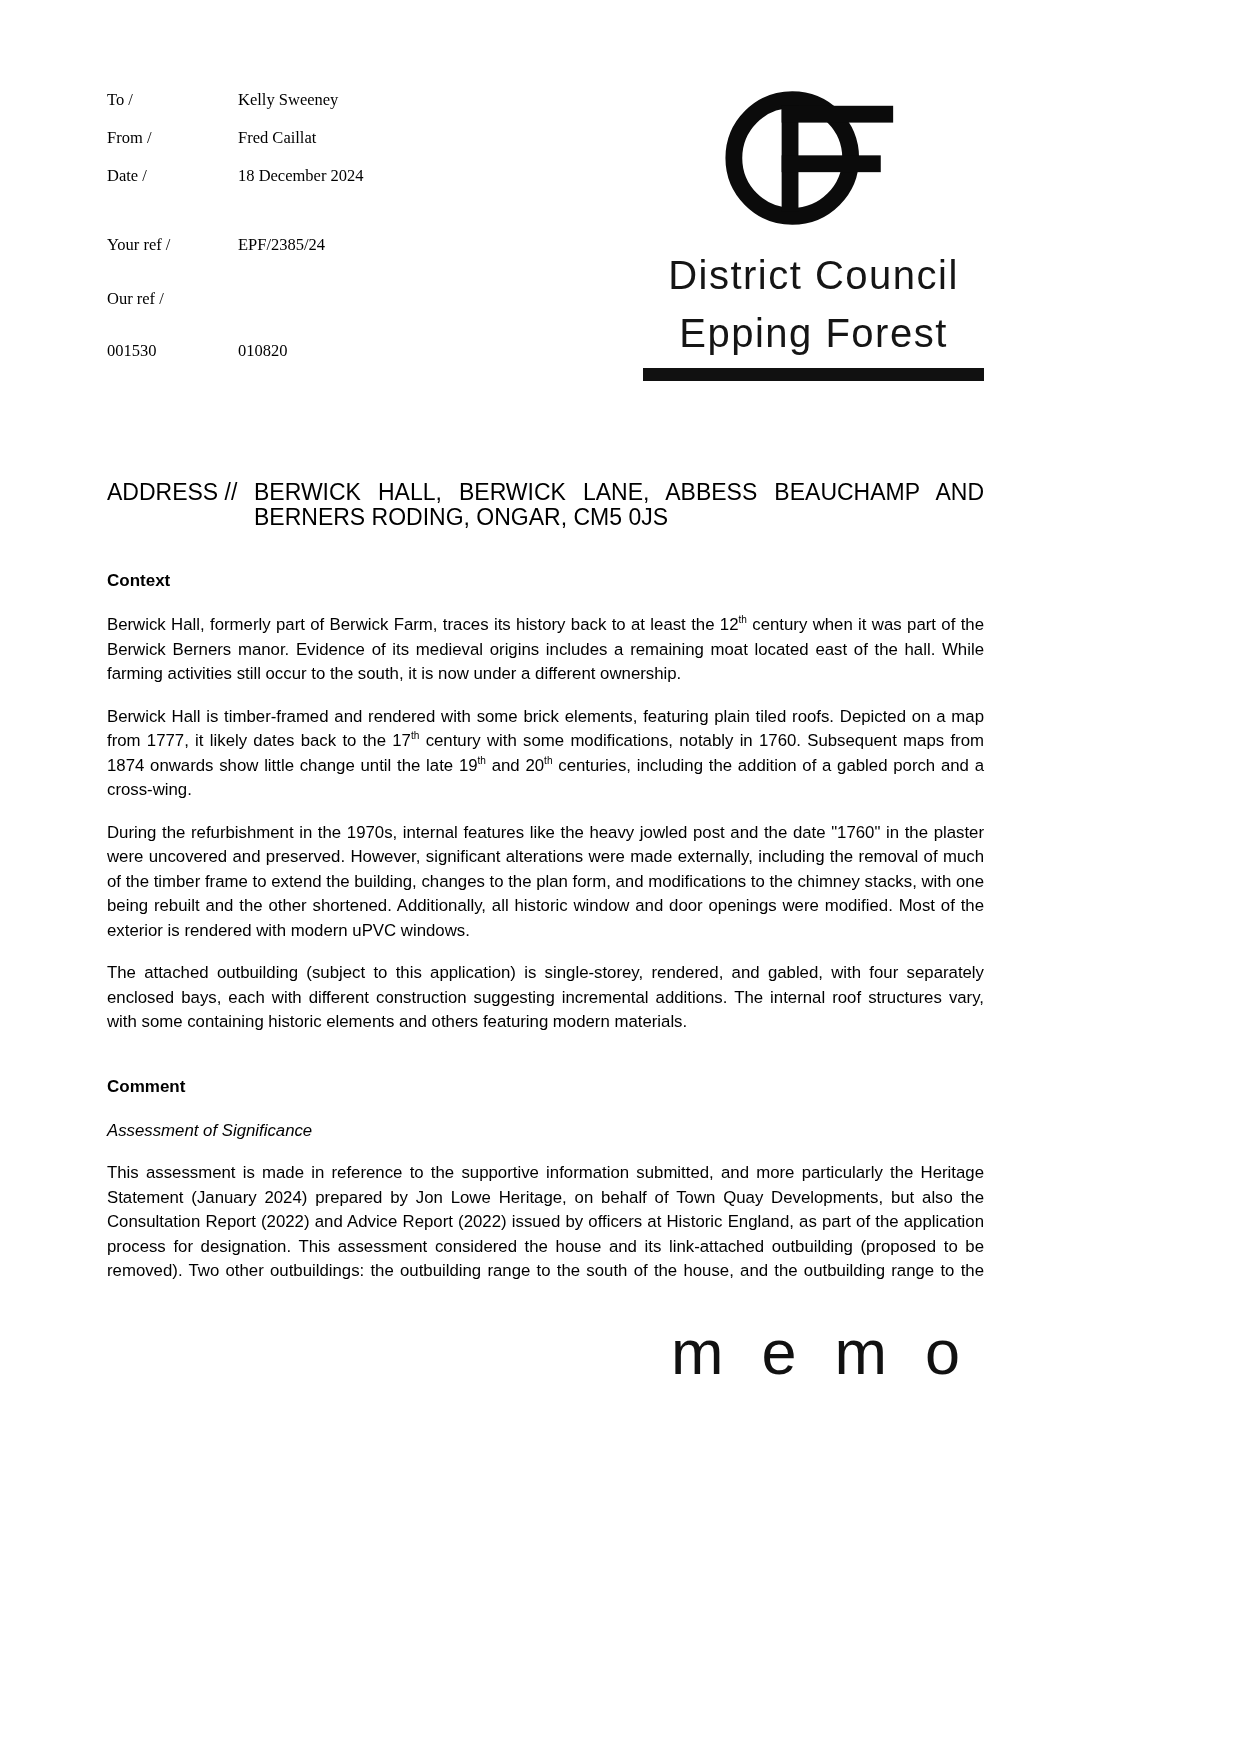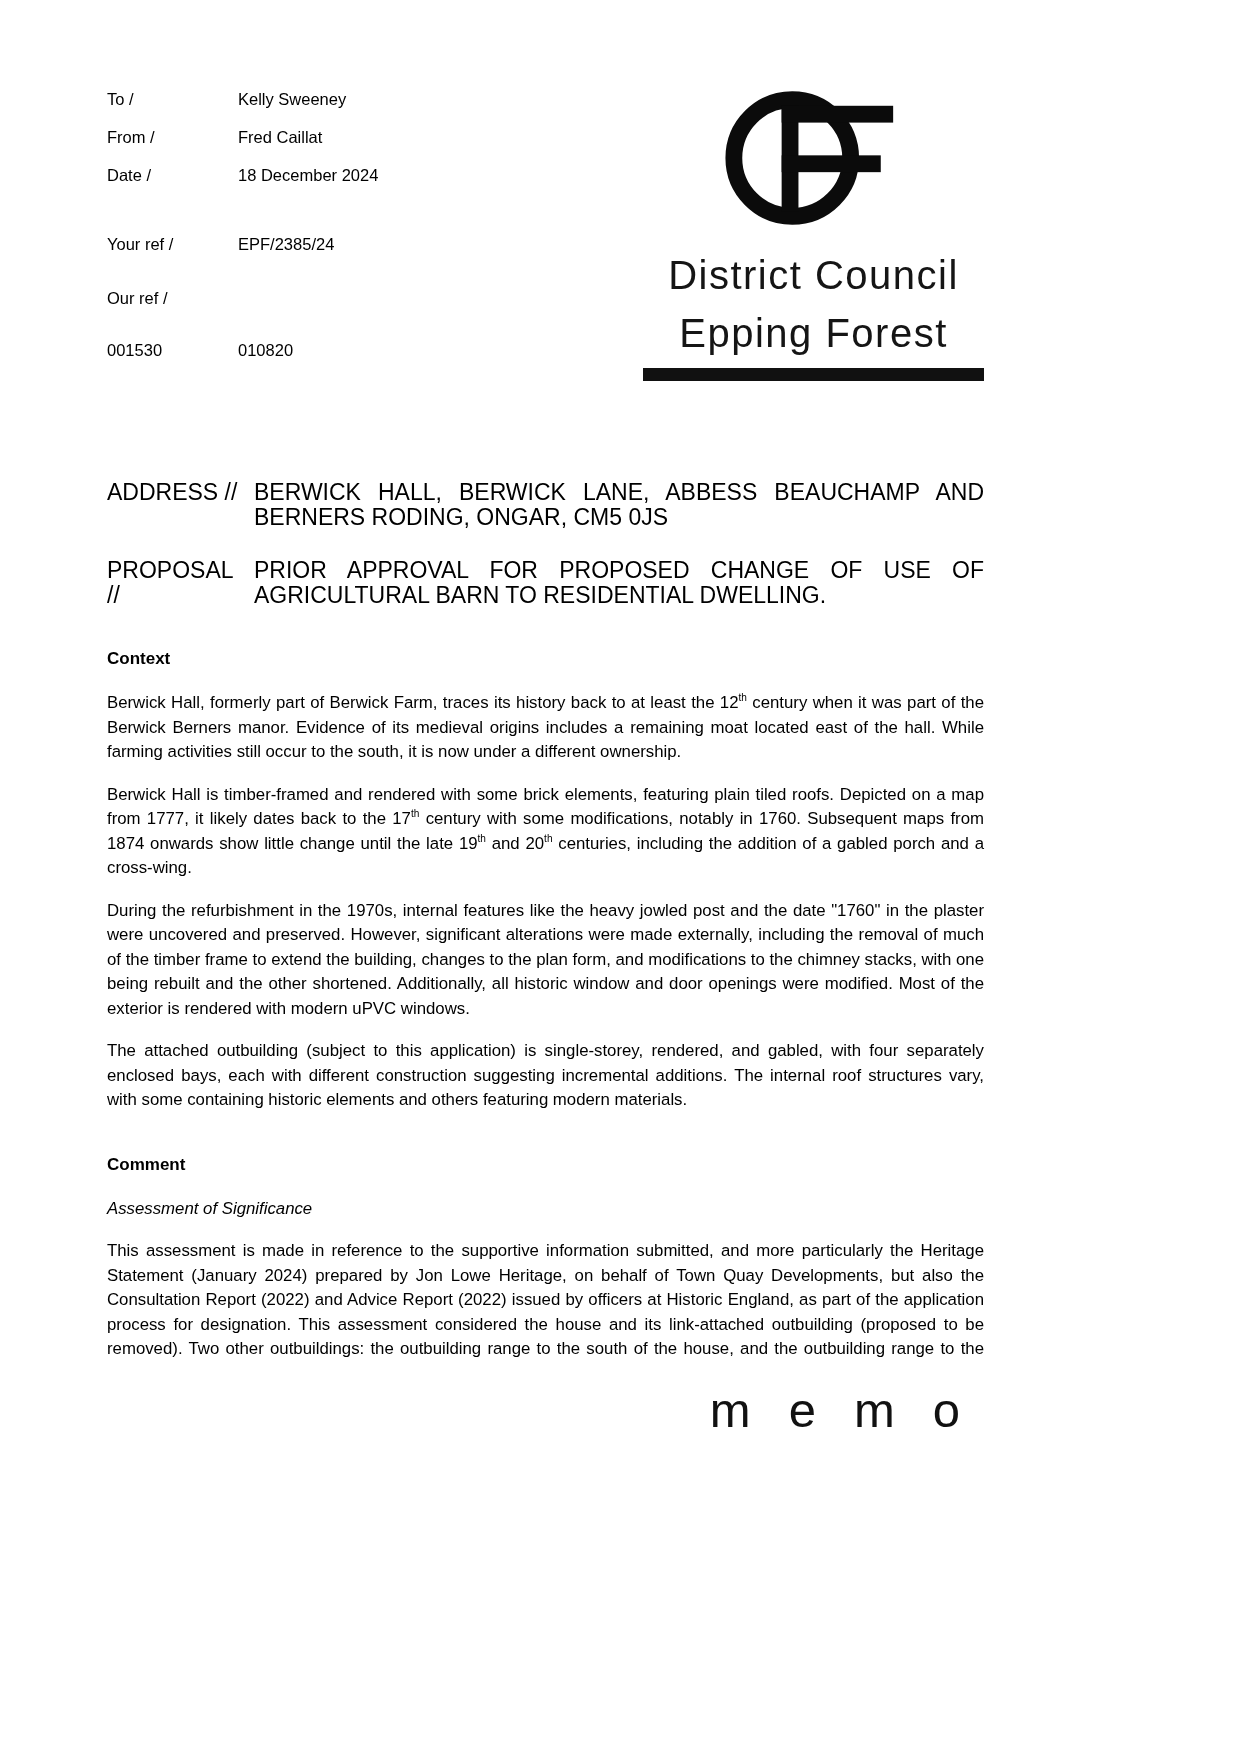--- a/index.html
+++ b/index.html
@@ -11,21 +11,21 @@
     color:#000;
     font-family:"Liberation Sans", sans-serif;
     overflow:hidden;
   }
   .content { margin-left:107px; width:877px; }
 
   
   .header { position:relative; height:480px; }
 
   .fields { position:absolute; left:0; top:90px; font-size:16.5px; }
-  .field-row { display:flex; height:19px; }
+  .field-row { display:flex; height:19px;font-family:Liberation Serif, serif; }
   .field-row:nth-child(2), .field-row:nth-child(3) { margin-top:19px; }
   .field-row:nth-child(4) { margin-top:50px; }
   .field-row:nth-child(5) { margin-top:35px; }
   .field-row:nth-child(6) { margin-top:33px; }
   .field-label { width:131px; flex:none; }
   .field-value { flex:1; }
 
   .logo { position:absolute; top:88px; right:0; width:341px;
           display:flex; flex-direction:column; align-items:center; }
   .logo svg { width:177px; height:140px; display:block; }
@@ -42,23 +42,23 @@
   
   h3.body-h { font-size:17px; margin-top:42px; }
   p.body-p { font-size:16.8px; line-height:24.5px; text-align:justify; margin-top:18px; }
   h3.body-h + p.body-p { margin-top:22px; }
   p.italic { font-style:italic; text-align:left; }
   p.cutoff { text-align-last:justify; }
   sup { font-size:0.6em; line-height:0; vertical-align:super; }
 
   
   .memo {
-    margin-top:20px; margin-right:-14px;
+    margin-top:32px; margin-right:-14px;
     text-align:right;
-    font-size:49px; letter-spacing:38px;
+    font-size:63px; letter-spacing:38px;
     color:#111; font-weight:400;
   }
 </style>
 </head>
 <body>
 
 <div class="page">
   <div class="content">
 
     <div class="header">
@@ -104,24 +104,20 @@
         <div class="logo-rule"></div>
       </div>
 
     </div>
 
     <div class="ref-block">
       <div class="ref-row">
         <div class="ref-label">ADDRESS //</div>
         <div class="ref-value">BERWICK HALL, BERWICK LANE, ABBESS BEAUCHAMP AND BERNERS RODING, ONGAR, CM5 0JS</div>
       </div>
-      <div class="ref-row">
-        <div class="ref-label">PROPOSAL //</div>
-        <div class="ref-value">PRIOR APPROVAL FOR PROPOSED CHANGE OF USE OF AGRICULTURAL BARN TO RESIDENTIAL DWELLING.</div>
-      </div>
     </div>
 
     <h3 class="body-h">Context</h3>
 
     <p class="body-p">Berwick Hall, formerly part of Berwick Farm, traces its history back to at least the 12<sup>th</sup> century when it was part of the Berwick Berners manor. Evidence of its medieval origins includes a remaining moat located east of the hall. While farming activities still occur to the south, it is now under a different ownership.</p>
     <p class="body-p">Berwick Hall is timber-framed and rendered with some brick elements, featuring plain tiled roofs. Depicted on a map from 1777, it likely dates back to the 17<sup>th</sup> century with some modifications, notably in 1760. Subsequent maps from 1874 onwards show little change until the late 19<sup>th</sup> and 20<sup>th</sup> centuries, including the addition of a gabled porch and a cross-wing.</p>
     <p class="body-p">During the refurbishment in the 1970s, internal features like the heavy jowled post and the date "1760" in the plaster were uncovered and preserved. However, significant alterations were made externally, including the removal of much of the timber frame to extend the building, changes to the plan form, and modifications to the chimney stacks, with one being rebuilt and the other shortened. Additionally, all historic window and door openings were modified. Most of the exterior is rendered with modern uPVC windows.</p>
     <p class="body-p">The attached outbuilding (subject to this application) is single-storey, rendered, and gabled, with four separately enclosed bays, each with different construction suggesting incremental additions. The internal roof structures vary, with some containing historic elements and others featuring modern materials.</p>
 
     <h3 class="body-h">Comment</h3>

